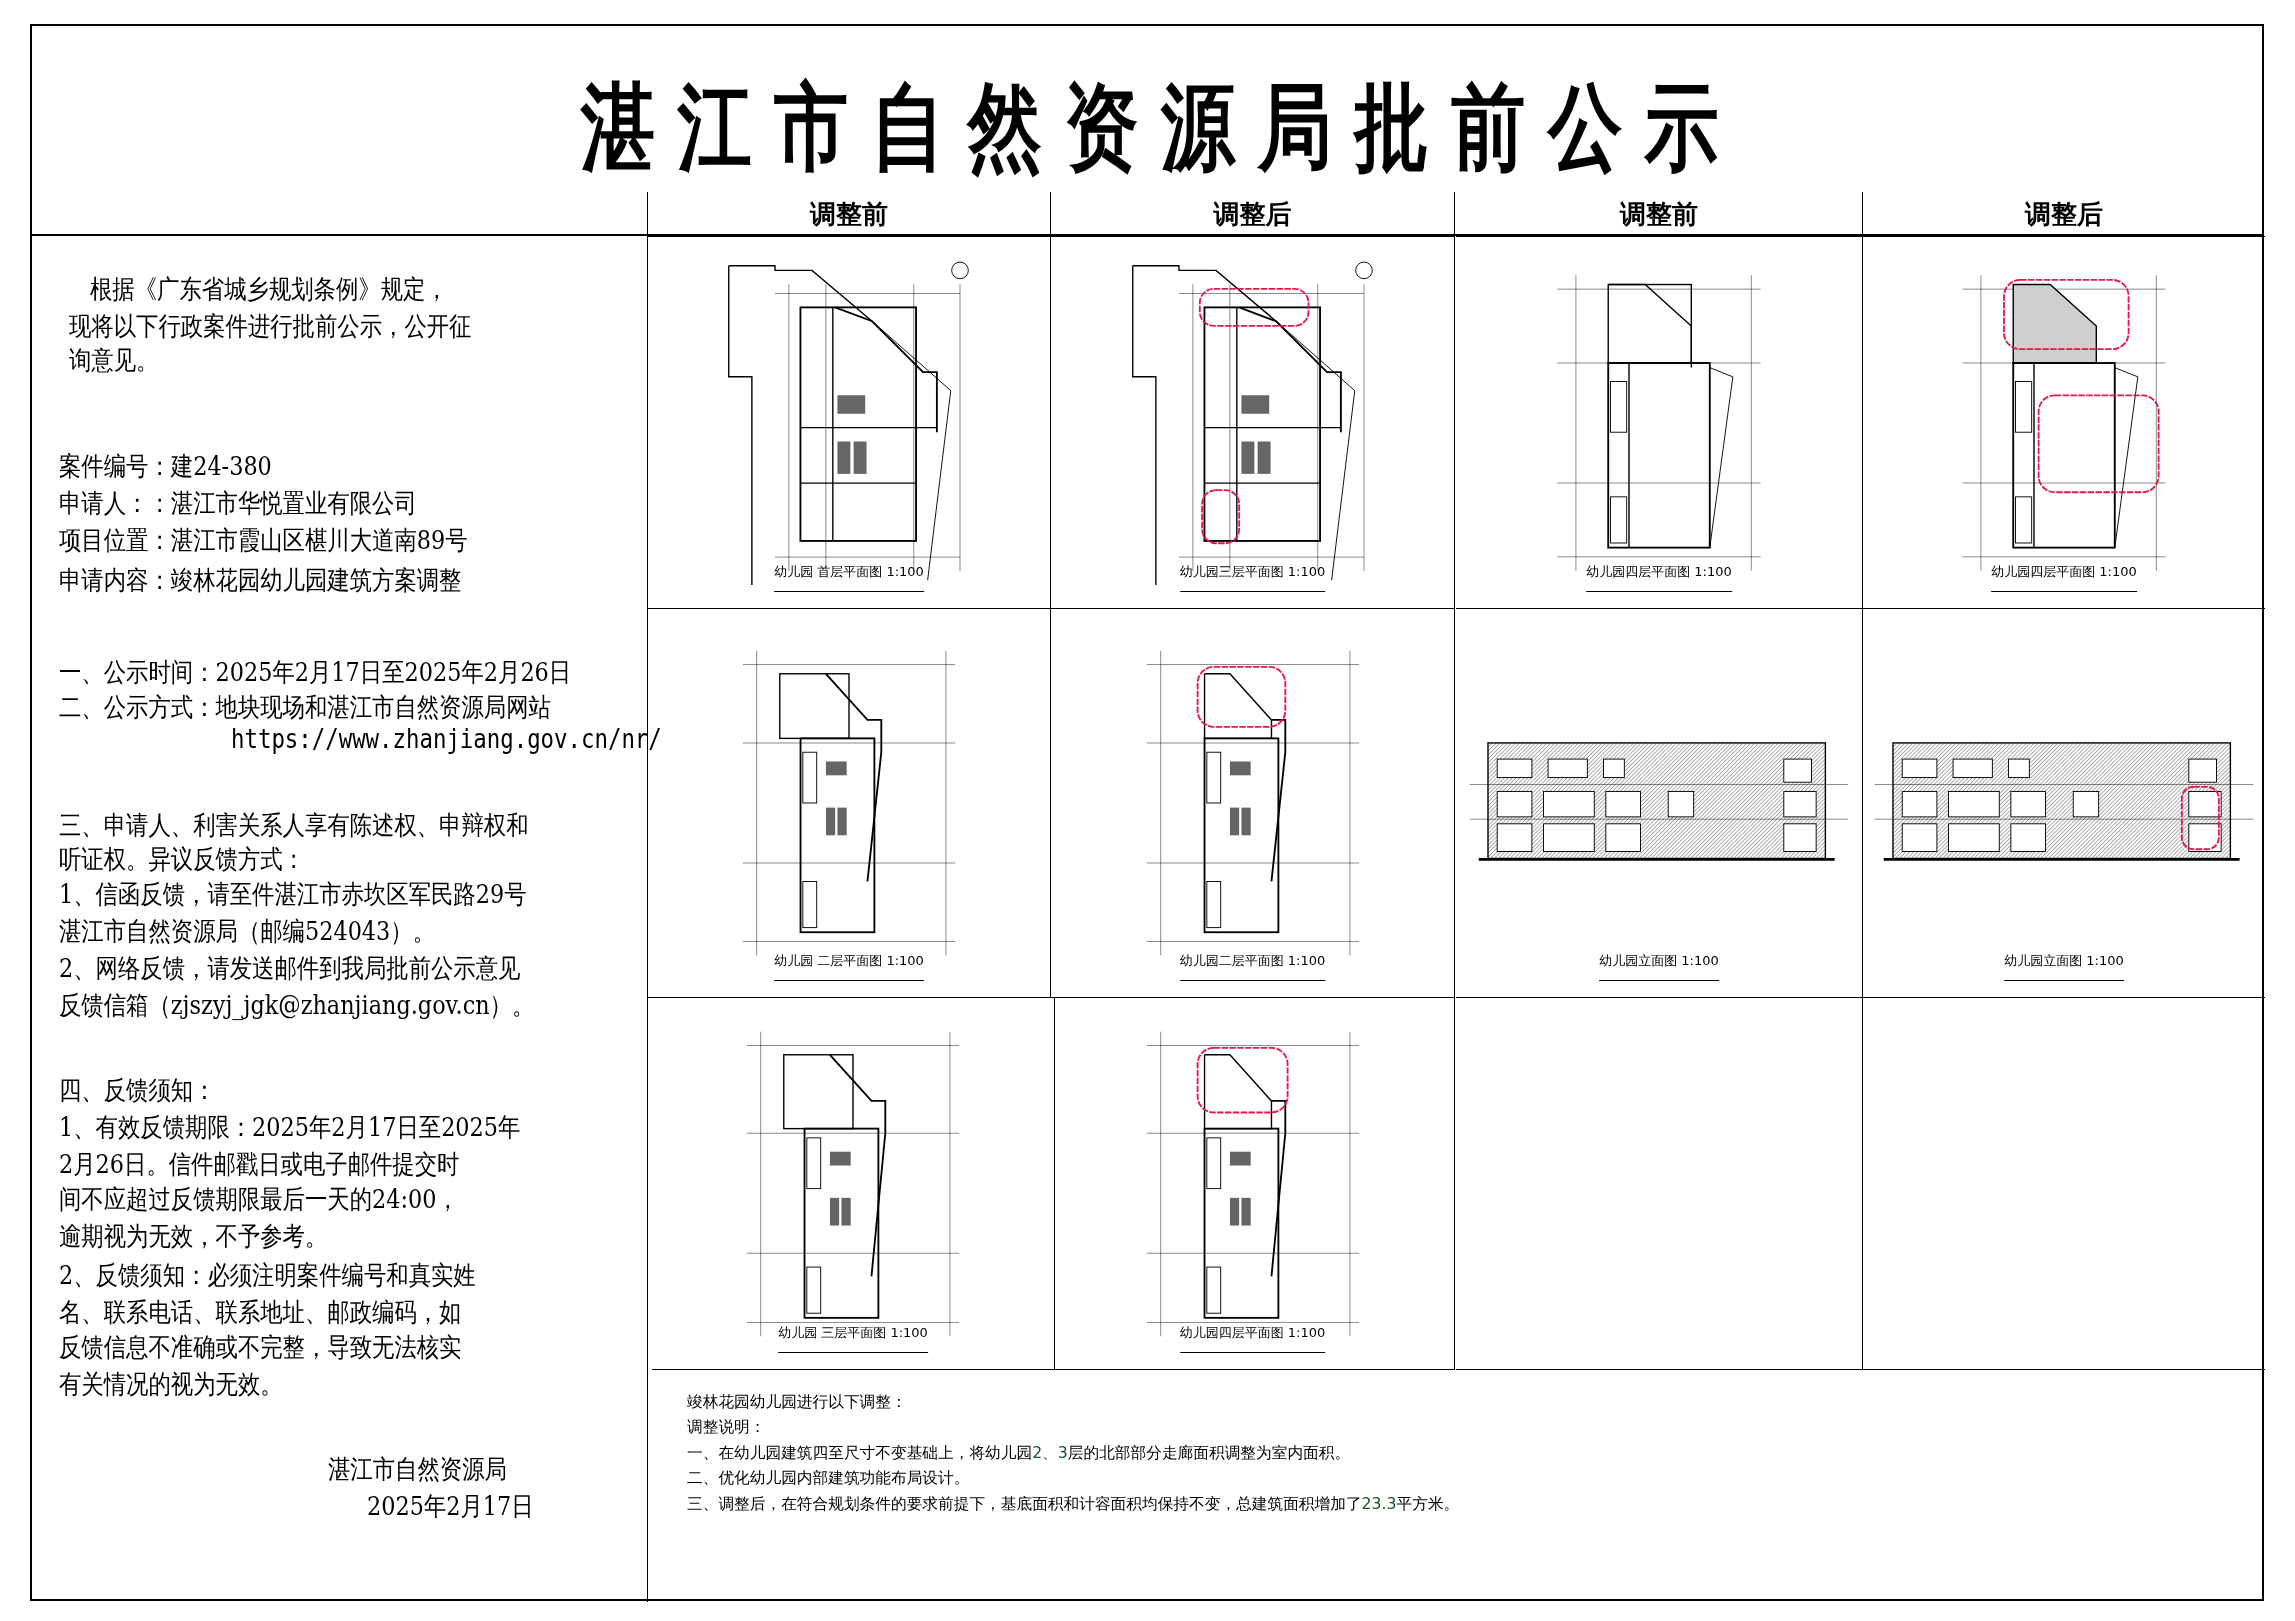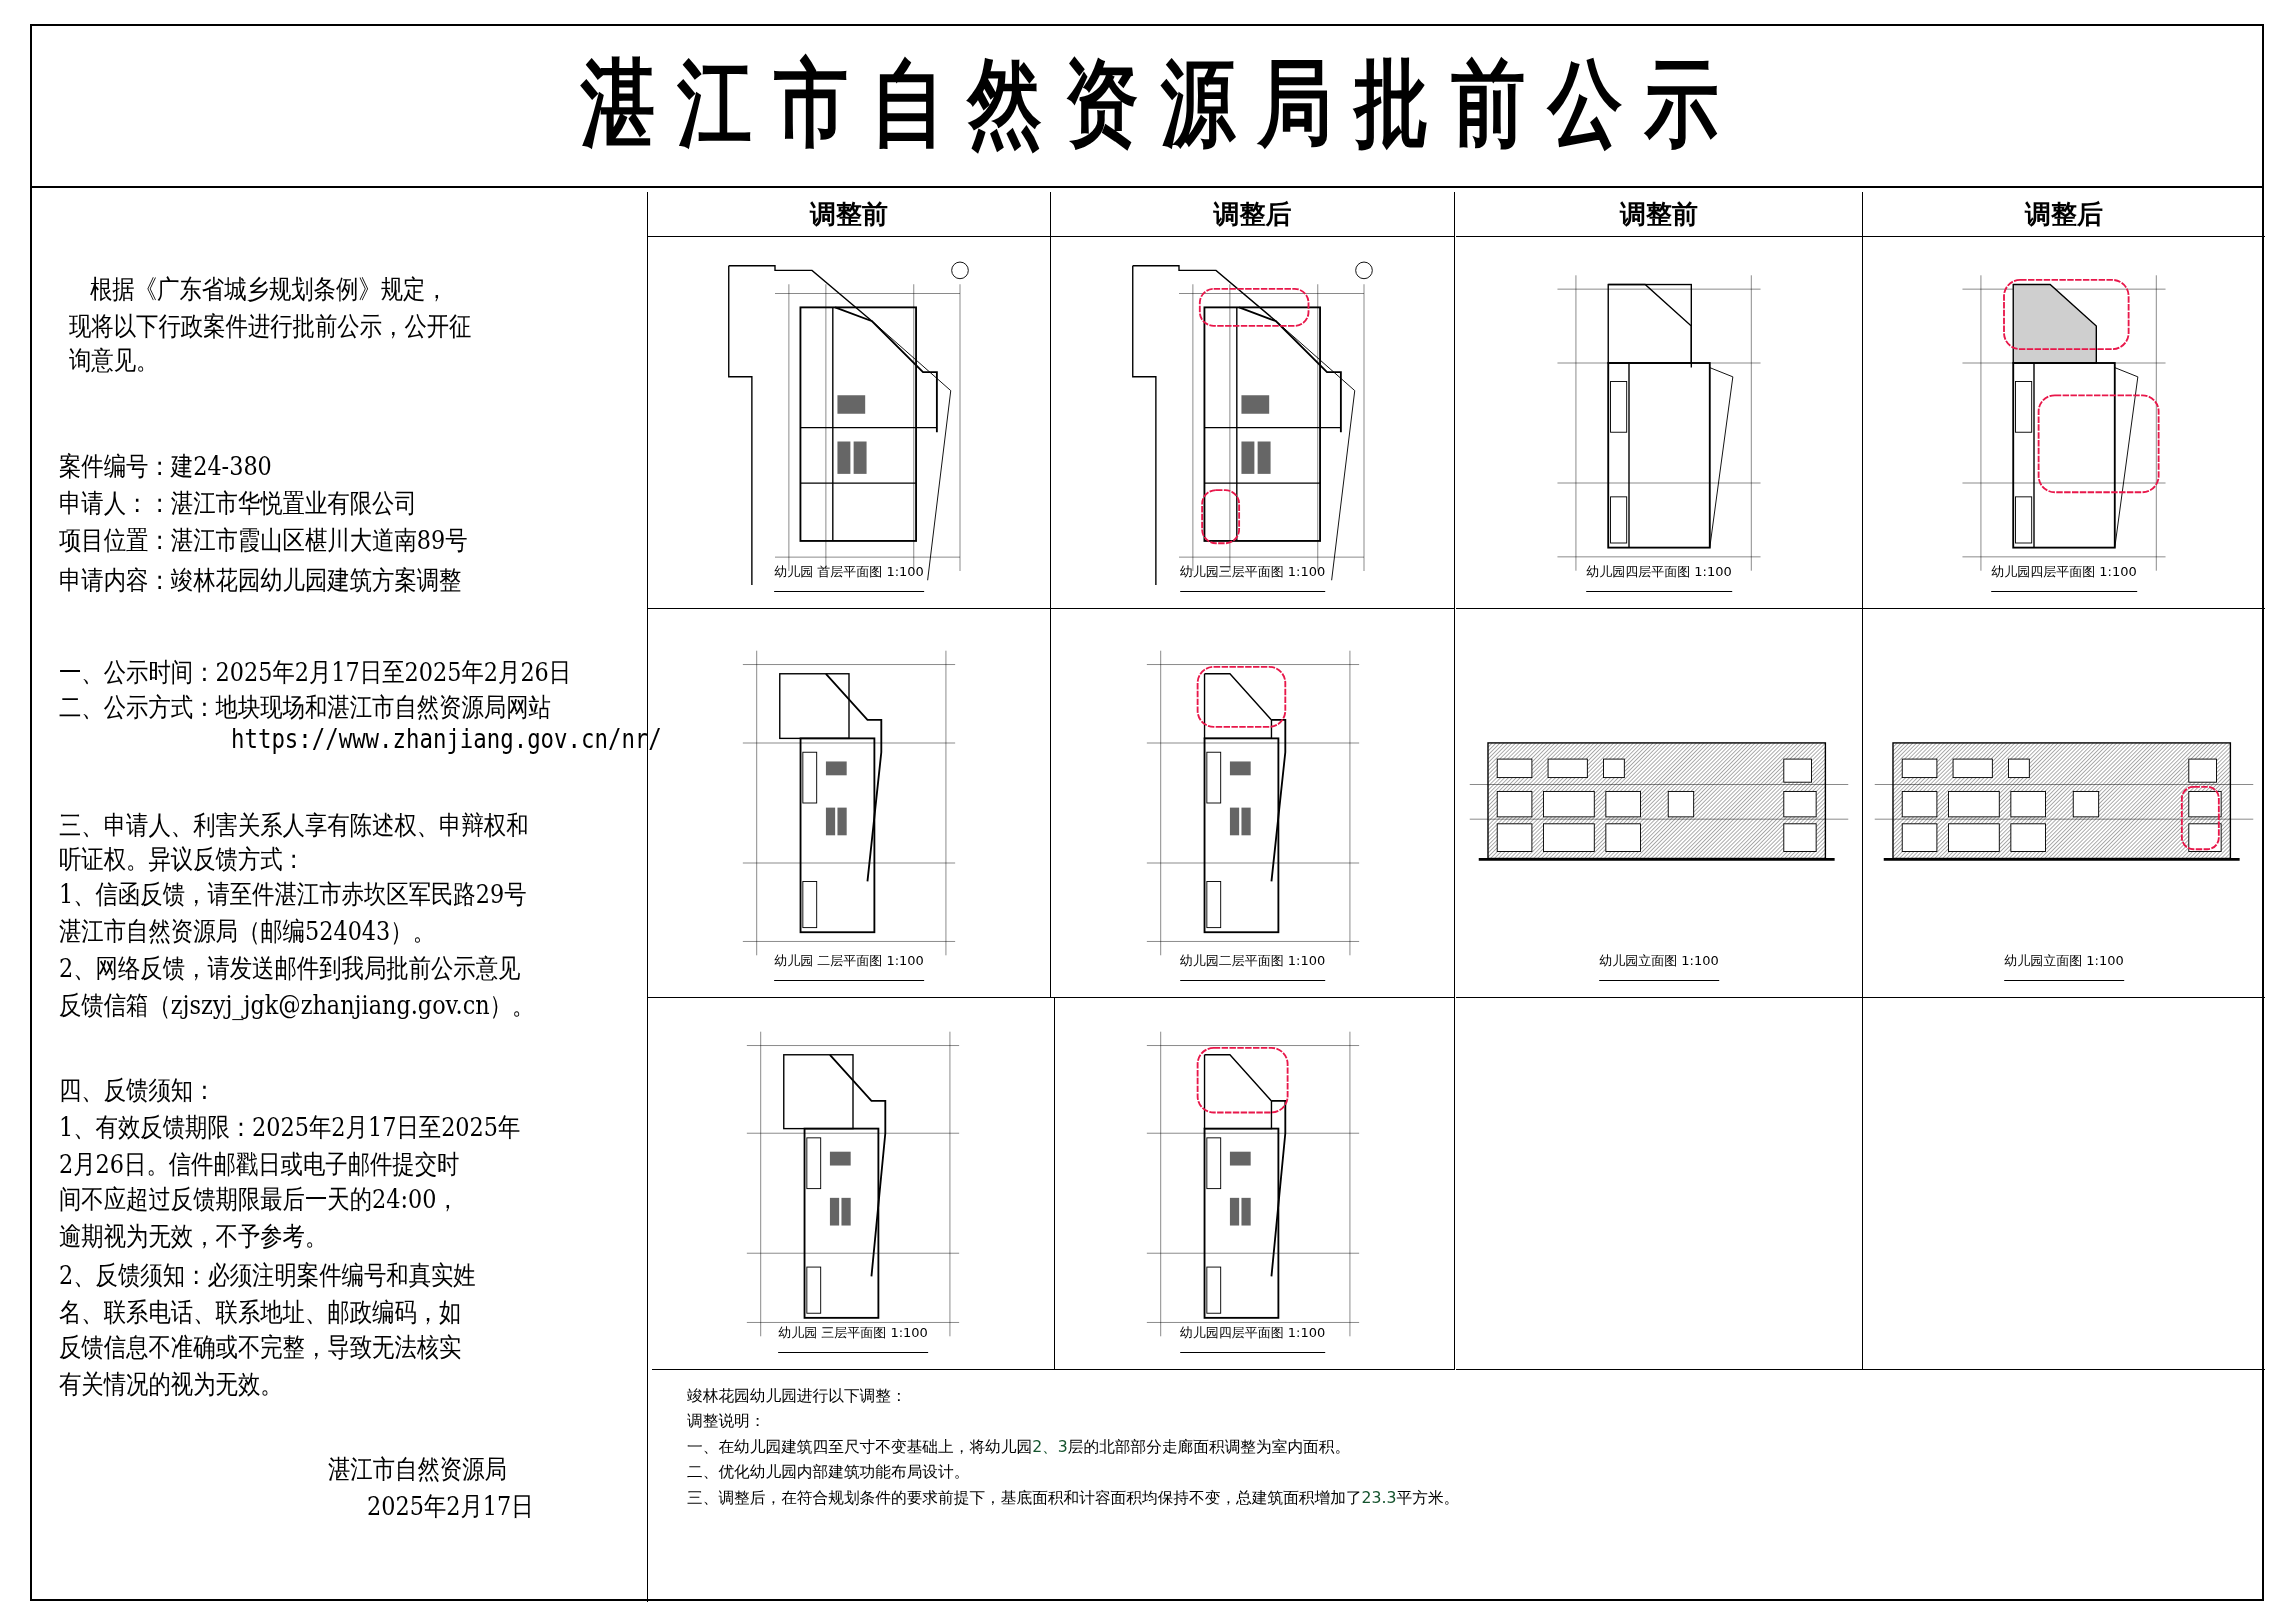--- a/index.html
+++ b/index.html
@@ -1,20 +1,20 @@
 <!DOCTYPE html>
 <html style="font-size:7.4px"><head>
 <meta charset="utf-8">
 <style>
   html, body { margin: 0; padding: 0; background: #ffffff; }
   body { width: 2295px; height: 1622px; position: relative; overflow: hidden;
          font-family: "DejaVu Serif", "Liberation Serif", serif; color: #000; }
   .frame { position: absolute; left: 30px; top: 24px; width: 2234px; height: 1577px;
            border: 2.8px solid #000; box-sizing: border-box; }
-  .title-row { position: absolute; left: 30px; top: 24px; width: 2234px; height: 164px;
+  .title-row { position: absolute; left: 30px; top: 24px; width: 2234px; height: 212px;
                border-bottom: 2.8px solid #000; box-sizing: border-box;
                display: flex; align-items: center; justify-content: center; }
   .title { font-family: "DejaVu Sans", "Liberation Sans", sans-serif; font-weight: bold;
            font-size: 95px; letter-spacing: 29px; transform: scaleX(0.78);
            transform-origin: center; white-space: nowrap; margin-left: 28px; }
   .left-panel { position: absolute; left: 30px; top: 192px; width: 618px; height: 1410px;
                 border-right: 1.4px solid #000; box-sizing: border-box; }
   .ltext { position: absolute; font-size: 26px; line-height: 37px; white-space: nowrap;
            transform: scaleX(0.86); transform-origin: left top; }
   .grid { position: absolute; left: 648px; top: 192px; width: 1617px; height: 1179px; }
@@ -23,21 +23,21 @@
            display: flex; align-items: center; justify-content: center;
            font-family: "DejaVu Sans", "Liberation Sans", sans-serif; font-size: 26px; font-weight: bold; }
   .cell { position: absolute; border-right: 0.9px solid #000; border-bottom: 1.8px solid #000;
           box-sizing: border-box; overflow: hidden; }
   .cell:last-child { border-right: none; }
   .drawing { position: absolute; left: 50%; top: 50%; transform: translate(-50%, -50%); }
   .caption { position: absolute; left: 50%; bottom: 15.7px; transform: translateX(-50%);
              font-family: "DejaVu Sans", "Liberation Sans", sans-serif; font-size: 13px;
              border-bottom: 1.8px solid #000; padding-bottom: 10px; white-space: nowrap; }
   .notes { position: absolute; left: 648px; top: 1371px; width: 1617px; height: 231px;
-           box-sizing: border-box; padding: 12px 0 0 39px; }
+           box-sizing: border-box; padding: 18px 0 0 39px; }
   .nline { font-family: "DejaVu Sans", "Liberation Sans", sans-serif; font-size: 15.7px;
            line-height: 25.4px; white-space: nowrap; }
   .gray { color: #14532d; }
 </style>
 </head>
 <body>
 
 <div class="frame"></div>
 
 <div class="title-row">

